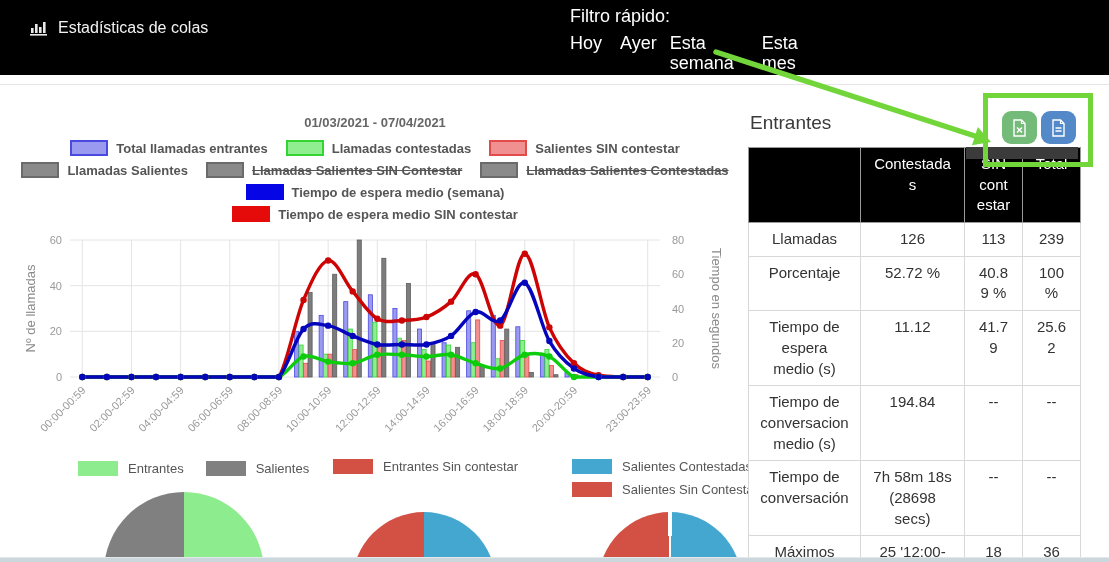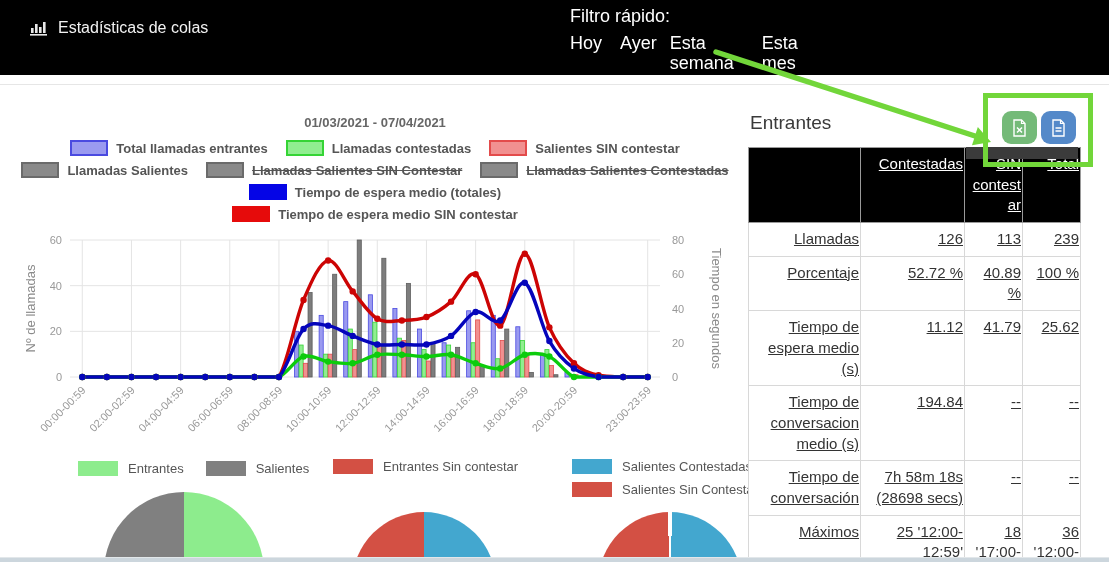--- a/index.html
+++ b/index.html
@@ -46,21 +46,21 @@
   .pl-swatch{width:40px;height:15px;flex:none;}
 
   
   .entrantes-h{position:absolute;left:750px;top:112px;margin:0;font-size:19px;font-weight:400;color:#3a3a3a;}
   .export-buttons{position:absolute;left:1002px;top:111px;display:flex;gap:4px;z-index:15;}
   .export-buttons button{width:35px;height:33px;border:none;border-radius:9px;display:flex;align-items:center;justify-content:center;cursor:pointer;padding:0;}
   .btn-excel{background:#74ba78;}
   .btn-file{background:#5489c9;}
   .entrantes-table{position:absolute;left:748px;top:147px;width:332px;border-collapse:collapse;table-layout:fixed;
     font-size:15px;color:#333;background:#fff;z-index:4;}
-  .entrantes-table th,.entrantes-table td{border:1px solid #d8d8d8;padding:6px 1px;text-align:right;vertical-align:top;line-height:1.38;word-wrap:break-word;text-decoration:underline;}
+  .entrantes-table th,.entrantes-table td{border:1px solid #d8d8d8;padding:6px 11px;text-align:center;vertical-align:top;line-height:1.38;word-wrap:break-word;}
   .entrantes-table thead th{background:#000;color:#fff;font-weight:400;border-color:#9a9a9a;height:46px;}
   .header-strip{position:absolute;left:966px;top:147px;width:112px;height:12px;background:#3b3b3b;z-index:5;}
 
   
   .annotation{position:absolute;left:0;top:0;z-index:20;pointer-events:none;}
   .hscrollbar{position:absolute;left:0;bottom:0;width:100%;height:4px;background:#ccd6dd;border-top:1px solid #e2e7ea;z-index:30;cursor:pointer;}
 </style>
 </head>
 <body>
 
@@ -115,21 +115,21 @@
           <span class="struck">Llamadas Salientes SIN Contestar</span>
         </span>
         <span class="legend-item">
           <span class="legend-swatch" style="background: rgb(138, 138, 138); border-color: rgb(107, 107, 107);"></span>
           <span class="struck">Llamadas Salientes Contestadas</span>
         </span>
       </div>
       <div class="legend-row">
         <span class="legend-item">
           <span class="legend-swatch" style="background: rgb(5, 5, 230); border-color: rgb(5, 5, 230);"></span>
-          <span>Tiempo de espera medio (totales)</span>
+          <span>Tiempo de espera medio (semana)</span>
         </span>
       </div>
       <div class="legend-row">
         <span class="legend-item">
           <span class="legend-swatch" style="background: rgb(230, 11, 11); border-color: rgb(230, 11, 11);"></span>
           <span>Tiempo de espera medio SIN contestar</span>
         </span>
       </div>
     </div>
   <svg id="main-chart" width="720" height="235" viewBox="0 0 720 235">

